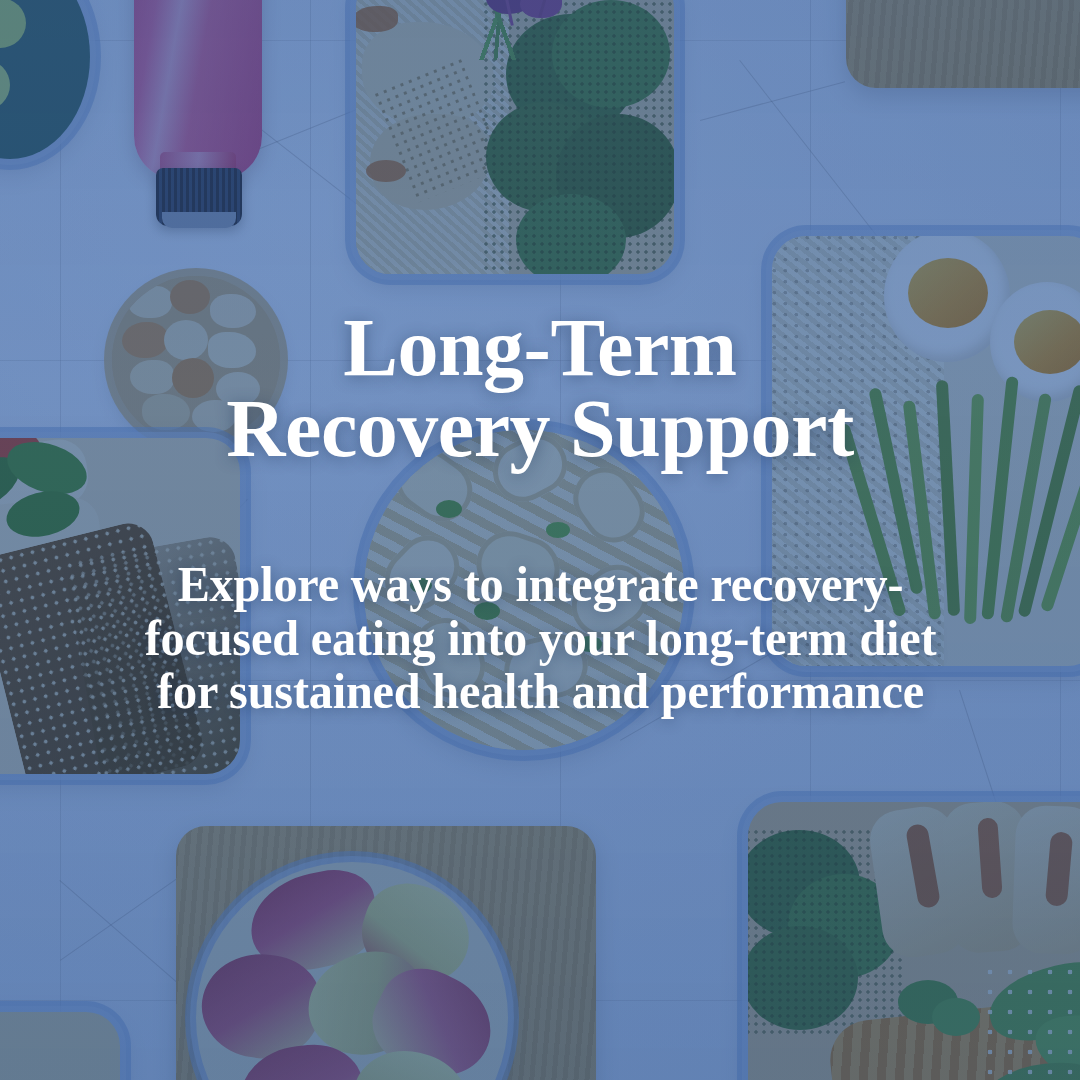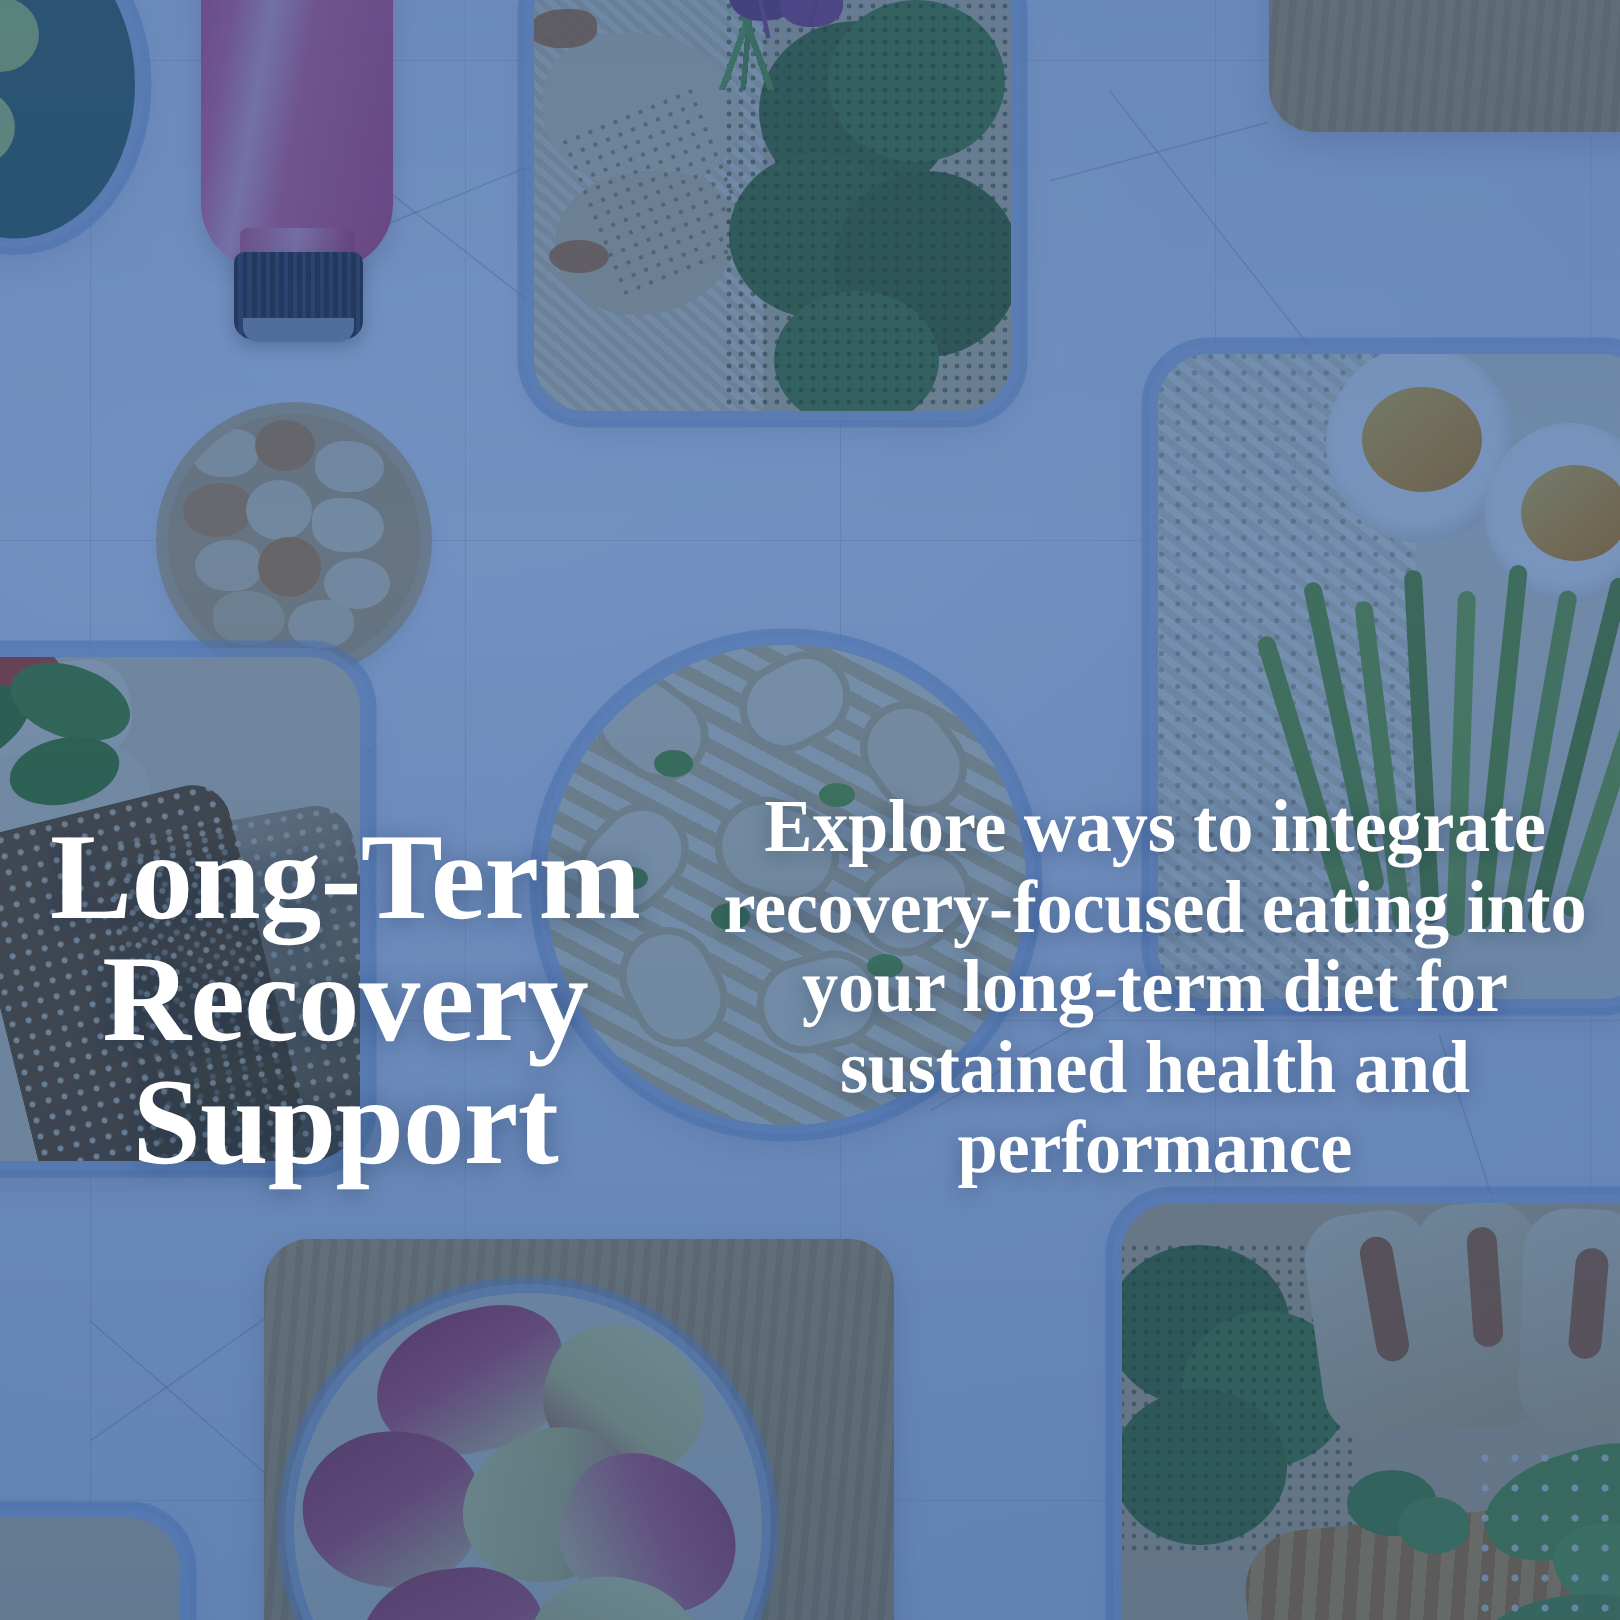--- a/index.html
+++ b/index.html
@@ -83,21 +83,21 @@
       rgba(96,140,205,.34) 0%,
       rgba(86,132,198,.30) 50%,
       rgba(90,136,200,.34) 100%);
   }
 
   
   .text-layer {
     position: absolute;
     inset: 0;
     display: flex;
-    flex-direction: row;
+    flex-direction: column;
     align-items: center;
     justify-content: flex-start;
     padding-top: 252px;
     box-sizing: border-box;
   }
   .headline {
     color: #ffffff;
     font-weight: 700;
     font-size: 82px;
     line-height: 0.99;

